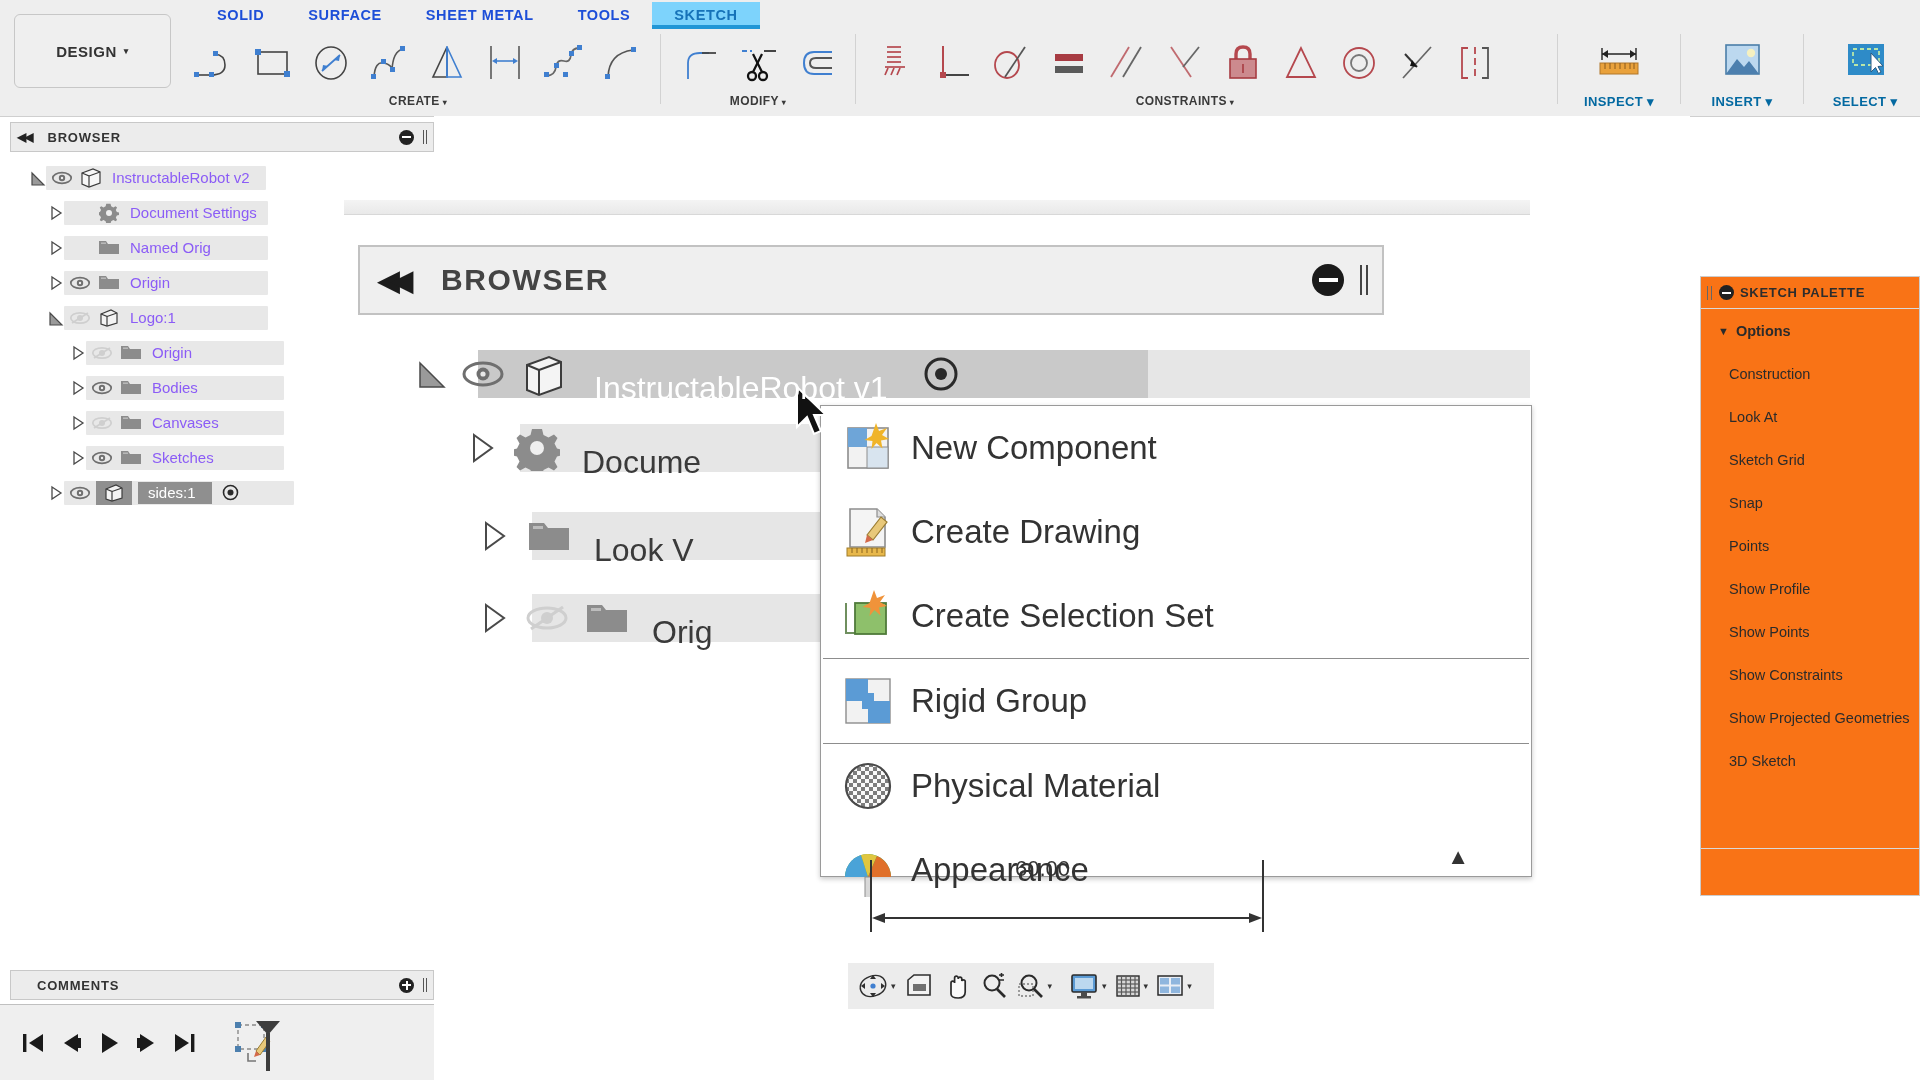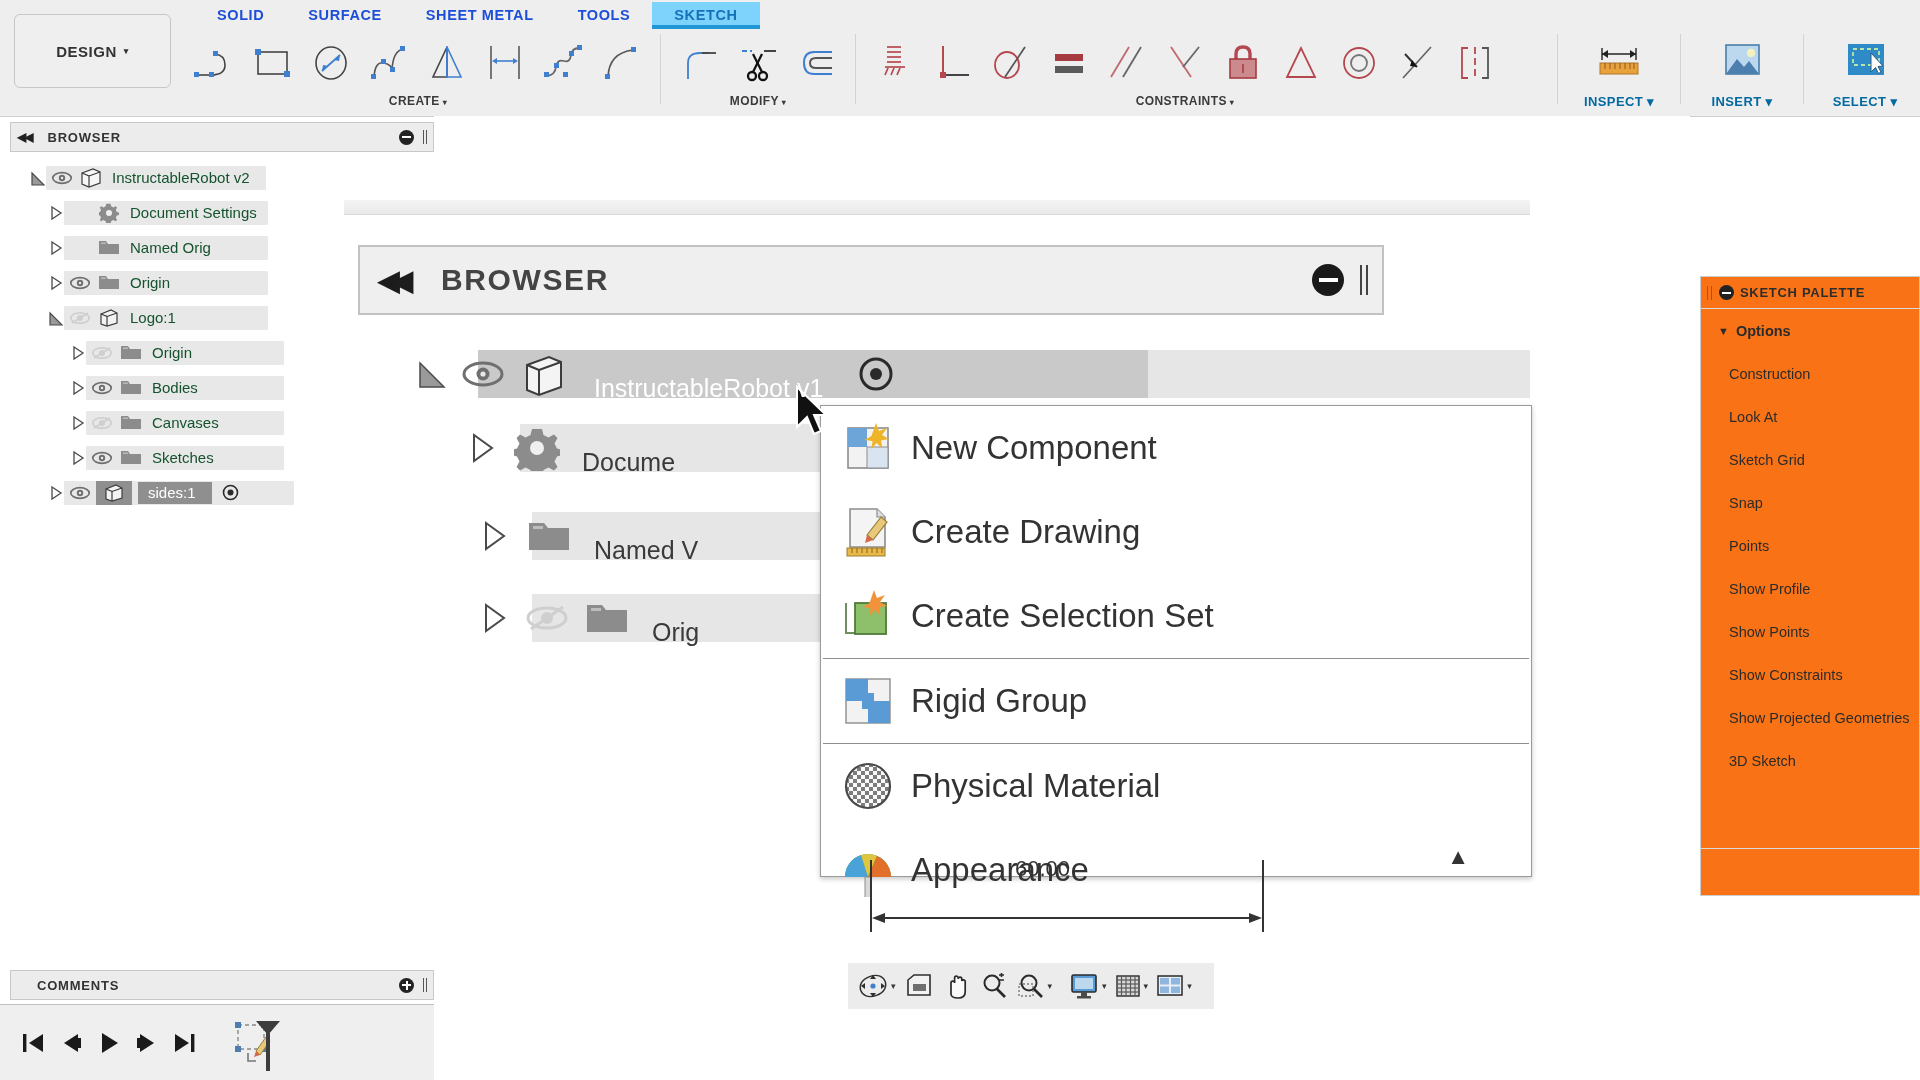--- a/index.html
+++ b/index.html
@@ -72,21 +72,21 @@
   }
   .circ-plus i { position:absolute; background:#fff; }
   .circ-plus i.h { width:9px;height:2px; }
   .circ-plus i.v { width:2px;height:9px; }
   .grip { width:2px; height:14px; border-left:1px solid #555; border-right:1px solid #555; margin-left:9px; }
 
   .tree { position:absolute; left:10px; top:160px; width:424px; }
   .trow { height:35px; display:flex; align-items:center; position:relative; }
   .trow .hl { position:absolute; height:24px; background:#e8e8e8; border-radius:1px; }
   .tw { position:relative; z-index:2; display:flex; align-items:center; }
-  .tlabel { font-size:15px; color:#14532d; white-space:nowrap; }
+  .tlabel { font-size:15px; color:#8b5cf6; white-space:nowrap; }
   .tlabel.white { color:#ffffff; }
 
   
   .comments-panel { position:absolute; left:10px; top:970px; width:424px; height:30px; }
   .tl-bar {
     position:absolute; left:0px; top:1004px; width:434px; height:76px;
     background:#efefef; border-top:1px solid #c0c0c0; display:flex; align-items:center;
     box-sizing:border-box; padding-left:14px;
   }
   .tl-btn { width:38px; height:40px; display:flex; align-items:center; justify-content:center; }
@@ -108,21 +108,21 @@
   .mag-bar .mtitle { font-size:30px; font-weight:600; letter-spacing:1.6px; color:#444; margin-left:36px;}
   .mag-bar .mdbl { font-size:28px; color:#1c1c1c; letter-spacing:-8px; font-weight:bold; margin-left:4px;}
   .mag-circ { width:32px;height:32px;border-radius:50%;background:#1a1a1a;display:flex;align-items:center;justify-content:center;}
   .mag-circ i { width:19px;height:4px;background:#fff;display:block;}
   .mag-grip { width:4px;height:30px;border-left:2px solid #444;border-right:2px solid #444;margin-left:16px;}
 
   
   .mag-row { position:absolute; display:flex; align-items:center; }
   .mag-row .mhl { position:absolute; height:48px; background:#e6e6e6; }
   .mag-row .mhl.sel { background:#c9c9c9; }
-  .mag-text { font-size:25px; color:#3a3a3a; position:relative; z-index:3; white-space:nowrap;margin-top:28px;}
+  .mag-text { font-size:32px; color:#3a3a3a; position:relative; z-index:3; white-space:nowrap;margin-top:28px;}
   .mag-text.white { color:#ffffff; }
 
   
   .ctxmenu {
     position:absolute; left:820px; top:405px; width:712px; height:472px;
     background:#ffffff; border:1px solid #9a9a9a; box-sizing:border-box;
     box-shadow:0 2px 5px rgba(0,0,0,0.22);
   }
   .ctxitem { height:84px; display:flex; align-items:center; padding-left:18px; }
   .ctxitem .ci { width:58px; height:58px; display:flex; align-items:center; justify-content:center; margin-right:14px;}
@@ -814,21 +814,21 @@
         <svg width="30" height="34" viewBox="0 0 30 34">
             <path d="M7 4 L25 17 L7 30 Z" fill="#ffffff" stroke="#4a4a4a" stroke-width="2"></path>
           </svg>
       </span>
       <span style="width:62px;display:flex;justify-content:center;">
         <svg width="48" height="38" viewBox="0 0 48 38">
           <path d="M4 6 L19 6 L23 11 L44 11 L44 33 L4 33 Z" fill="#8c8c8c"></path>
           <rect x="8" y="9" width="10" height="3" fill="#bdbdbd"></rect>
         </svg>
       </span>
-      <span class="mag-text" style="margin-left:14px">Named V</span>
+      <span class="mag-text" style="margin-left:14px">Look V</span>
     </div>
   </div>
 
   <div class="mag-row" style="left:470px; top:594px; height:48px;">
     <div class="mhl" style="left:62px; width:440px;"></div>
     <div style="position:relative;z-index:3;display:flex;align-items:center;">
       <span style="width:48px;display:flex;justify-content:center;">
         <svg width="30" height="34" viewBox="0 0 30 34">
             <path d="M7 4 L25 17 L7 30 Z" fill="#ffffff" stroke="#4a4a4a" stroke-width="2"></path>
           </svg>

